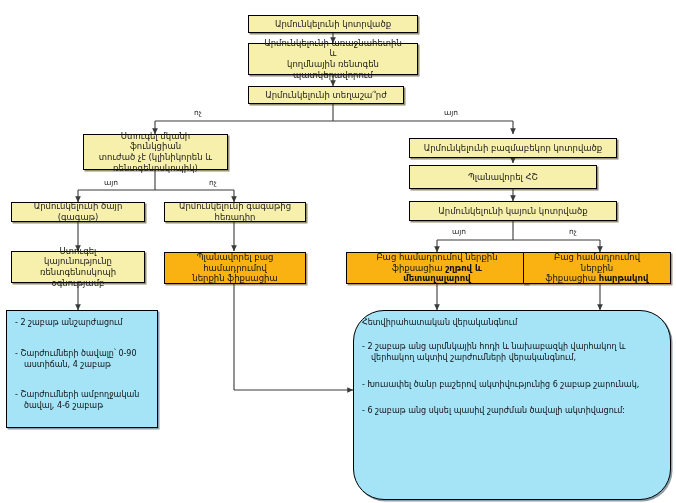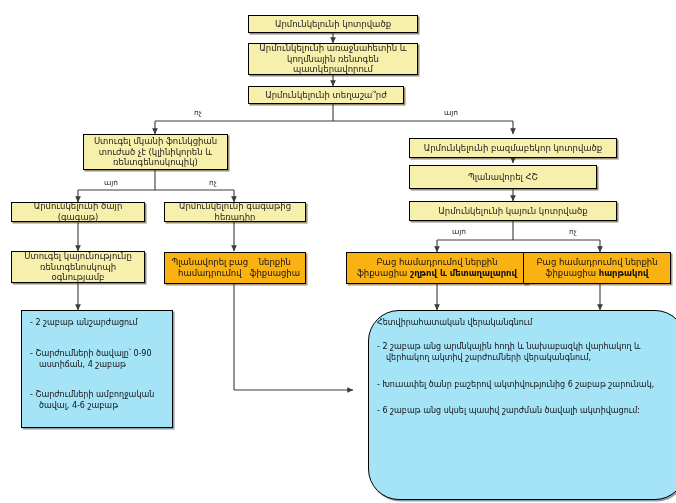--- a/index.html
+++ b/index.html
@@ -29,21 +29,21 @@
     pointer-events: none;
   }
   .node {
     position: absolute;
     box-sizing: border-box;
     display: flex;
     align-items: center;
     justify-content: center;
     text-align: center;
     line-height: 1.25;
-    padding: 3px 5px;
+    padding: 3px 13px;
     z-index: 2;
   }
   .yellow {
     background: #f7f0ac;
     border: 1.5px solid #000000;
     box-shadow: 1.5px 1.5px 0 rgba(60,50,0,0.55);
     font-size: 8.5px;
     color: #1b1b1b;
   }
   .orange {
@@ -56,21 +56,20 @@
   .blue {
     background: #a5e4f7;
     border: 1.5px solid #000000;
     box-shadow: 1.5px 1.5px 0 rgba(30,60,80,0.5);
     font-size: 8px;
     color: #101010;
     align-items: flex-start;
     justify-content: flex-start;
     text-align: left;
     padding: 7px 8px;
-    margin-left: 15px;
   }
   .blue .blue-inner {
     display: flex;
     flex-direction: column;
     width: 100%;
     height: 100%;
   }
   .blue .hdr {
     margin-bottom: 14px;
   }
@@ -173,21 +172,21 @@
 
   <div class="node yellow" style="left:164px; top:202px; width:142px; height:20px;">
     <span>Արմունկելունի գագաթից հեռադիր</span>
   </div>
 
   <div class="node yellow" style="left:11px; top:251px; width:134px; height:32px; flex-direction:column;">
     <span>Ստուգել կայունությունը</span>
     <span>ռենտգենոսկոպի օգնությամբ</span>
   </div>
 
-  <div class="node orange" style="left:164px; top:252px; width:142px; height:32px; flex-direction:row;">
+  <div class="node orange" style="left:164px; top:252px; width:142px; height:32px; flex-direction:column;">
     <span>Պլանավորել բաց համադրումով</span>
     <span>ներքին ֆիքսացիա</span>
   </div>
 
   <div class="node yellow" style="left:409px; top:138px; width:208px; height:20px;">
     <span>Արմունկելունի բազմաբեկոր կոտրվածք</span>
   </div>
 
   <div class="node yellow" style="left:409px; top:165px; width:188px; height:24px;">
     <span>Պլանավորել ՀՇ</span>

